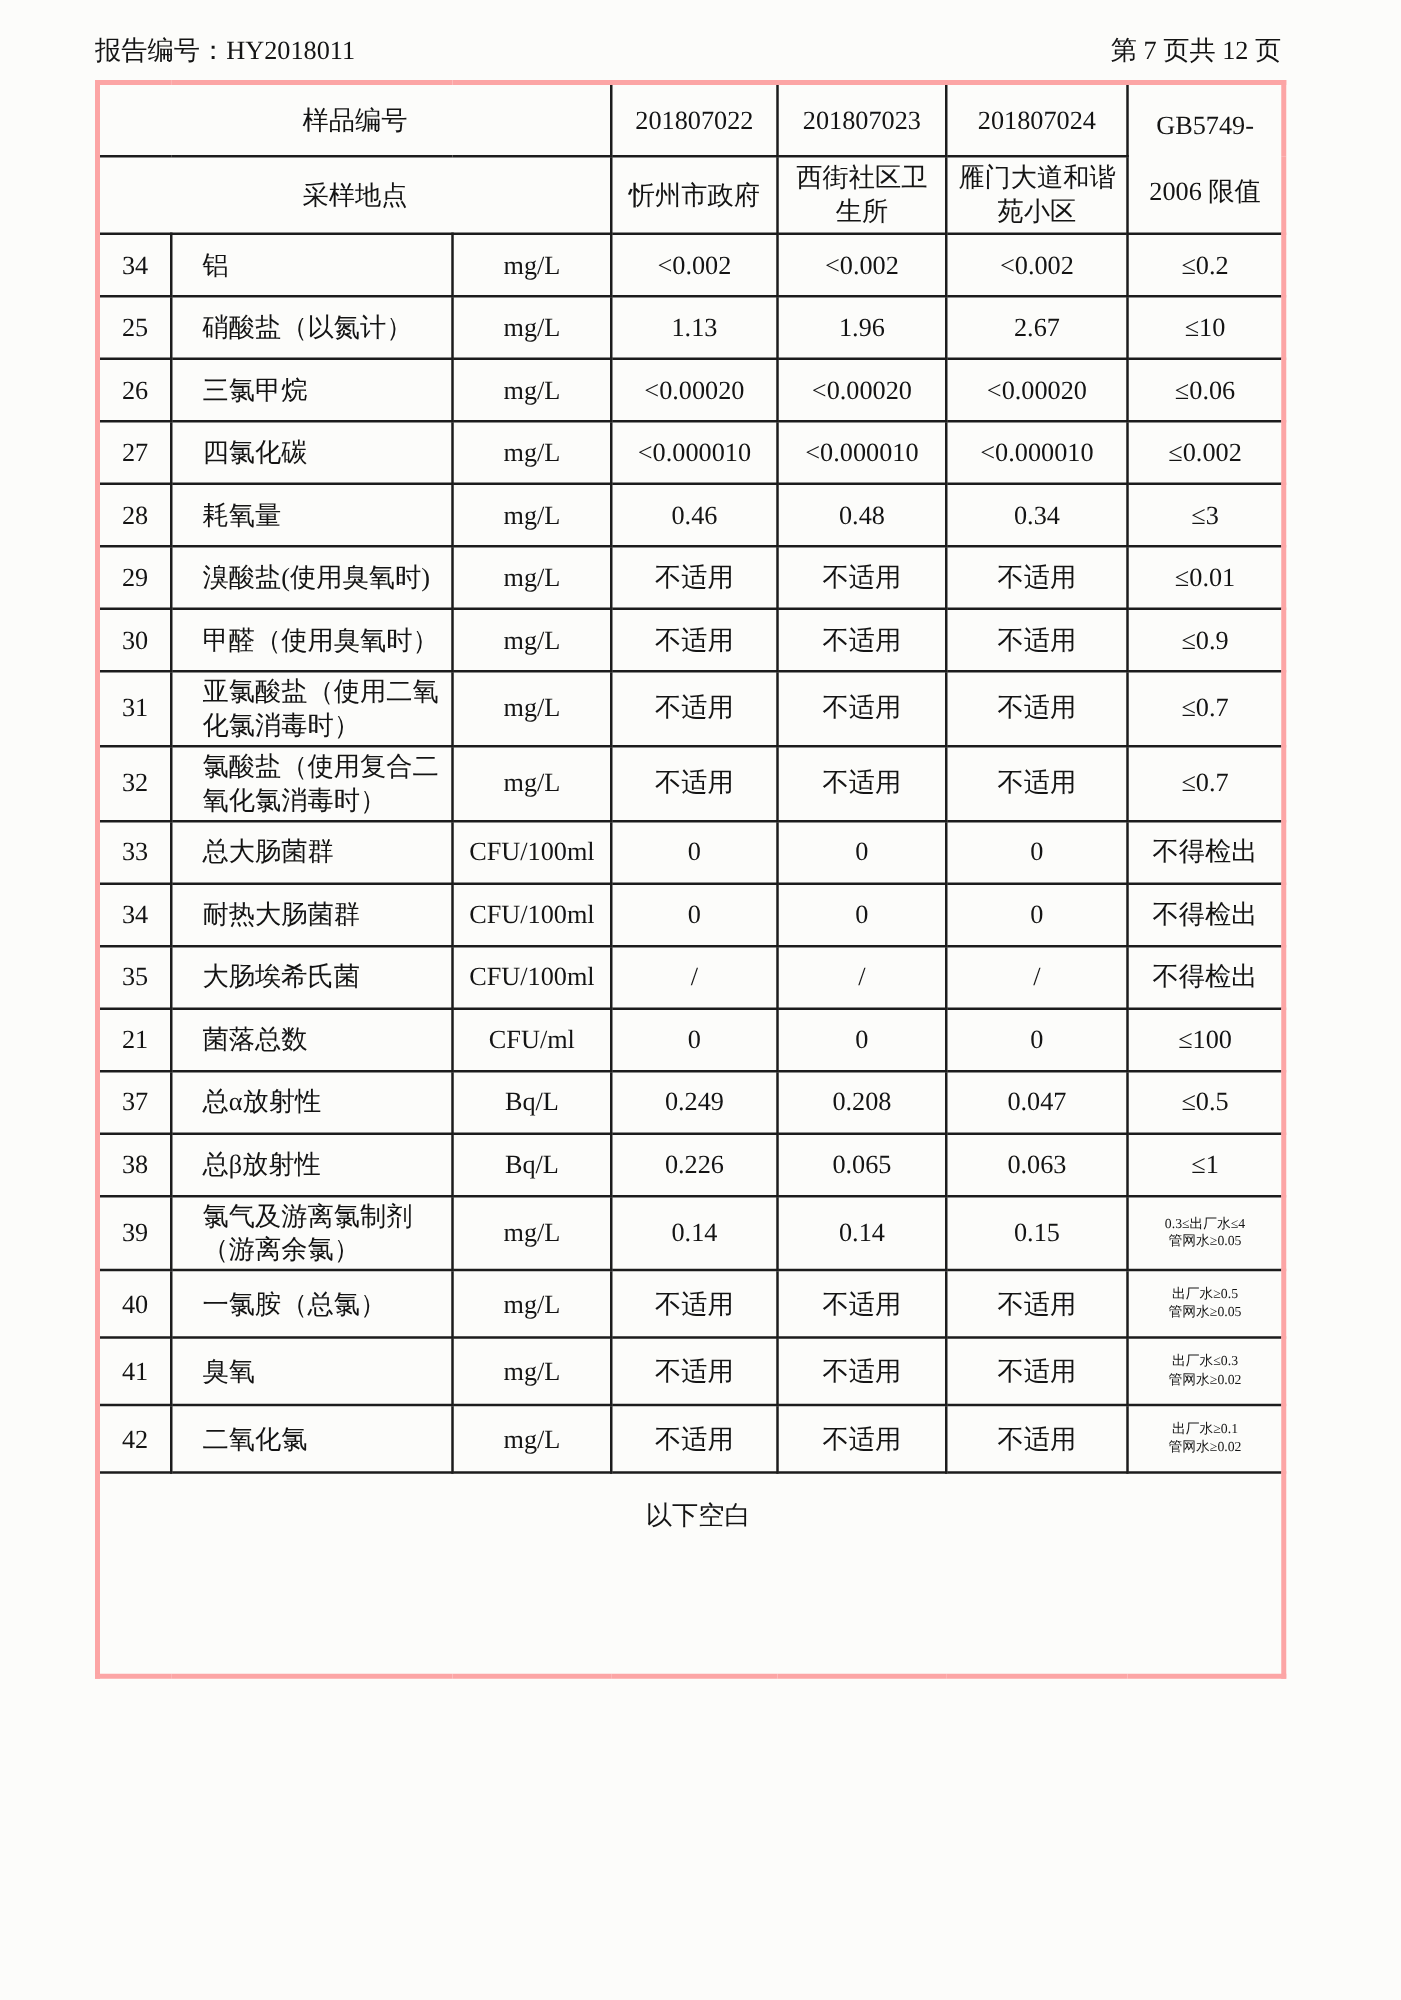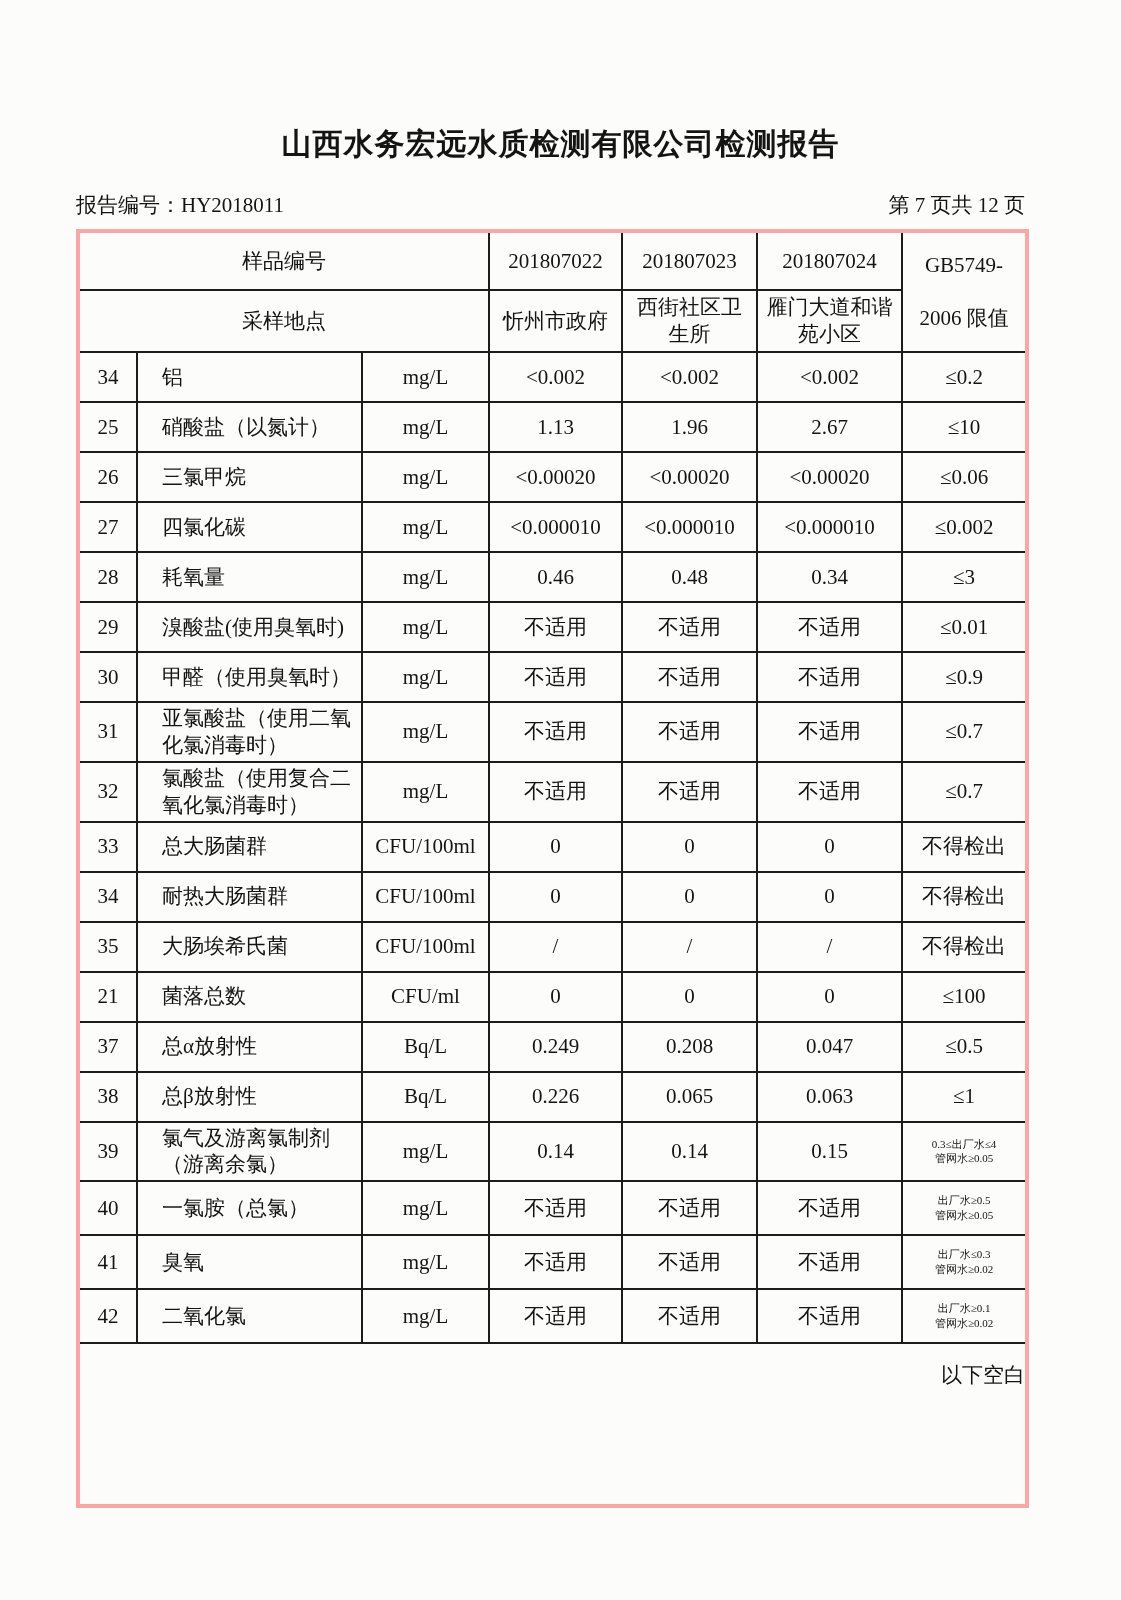--- a/index.html
+++ b/index.html
@@ -54,31 +54,29 @@
   td.name {
     text-align: left;
     padding-left: 24px;
     white-space: pre-line;
   }
   td.limit { white-space: pre-line; font-family: Liberation Serif, serif; }
   td.limit.small { font-size: 11px; line-height: 1.35; padding: 4px 1px; }
   tfoot td.blank-row {
     height: 140px;
     vertical-align: top;
-    text-align: right;
+    text-align: center;
     padding: 20px 0 0 12px;
-    font-family: Liberation Mono, monospace;
   }
 </style>
 </head>
 <body>
 
 <div class="page">
 
-  <h1 class="title">山西水务宏远水质检测有限公司检测报告</h1>
 
   <div class="meta">
     <span>报告编号：HY2018011</span>
     <span>第 7 页共 12 页</span>
   </div>
 
   <table class="report-table">
     <colgroup>
       <col style="width:59px">
       <col style="width:225px">

